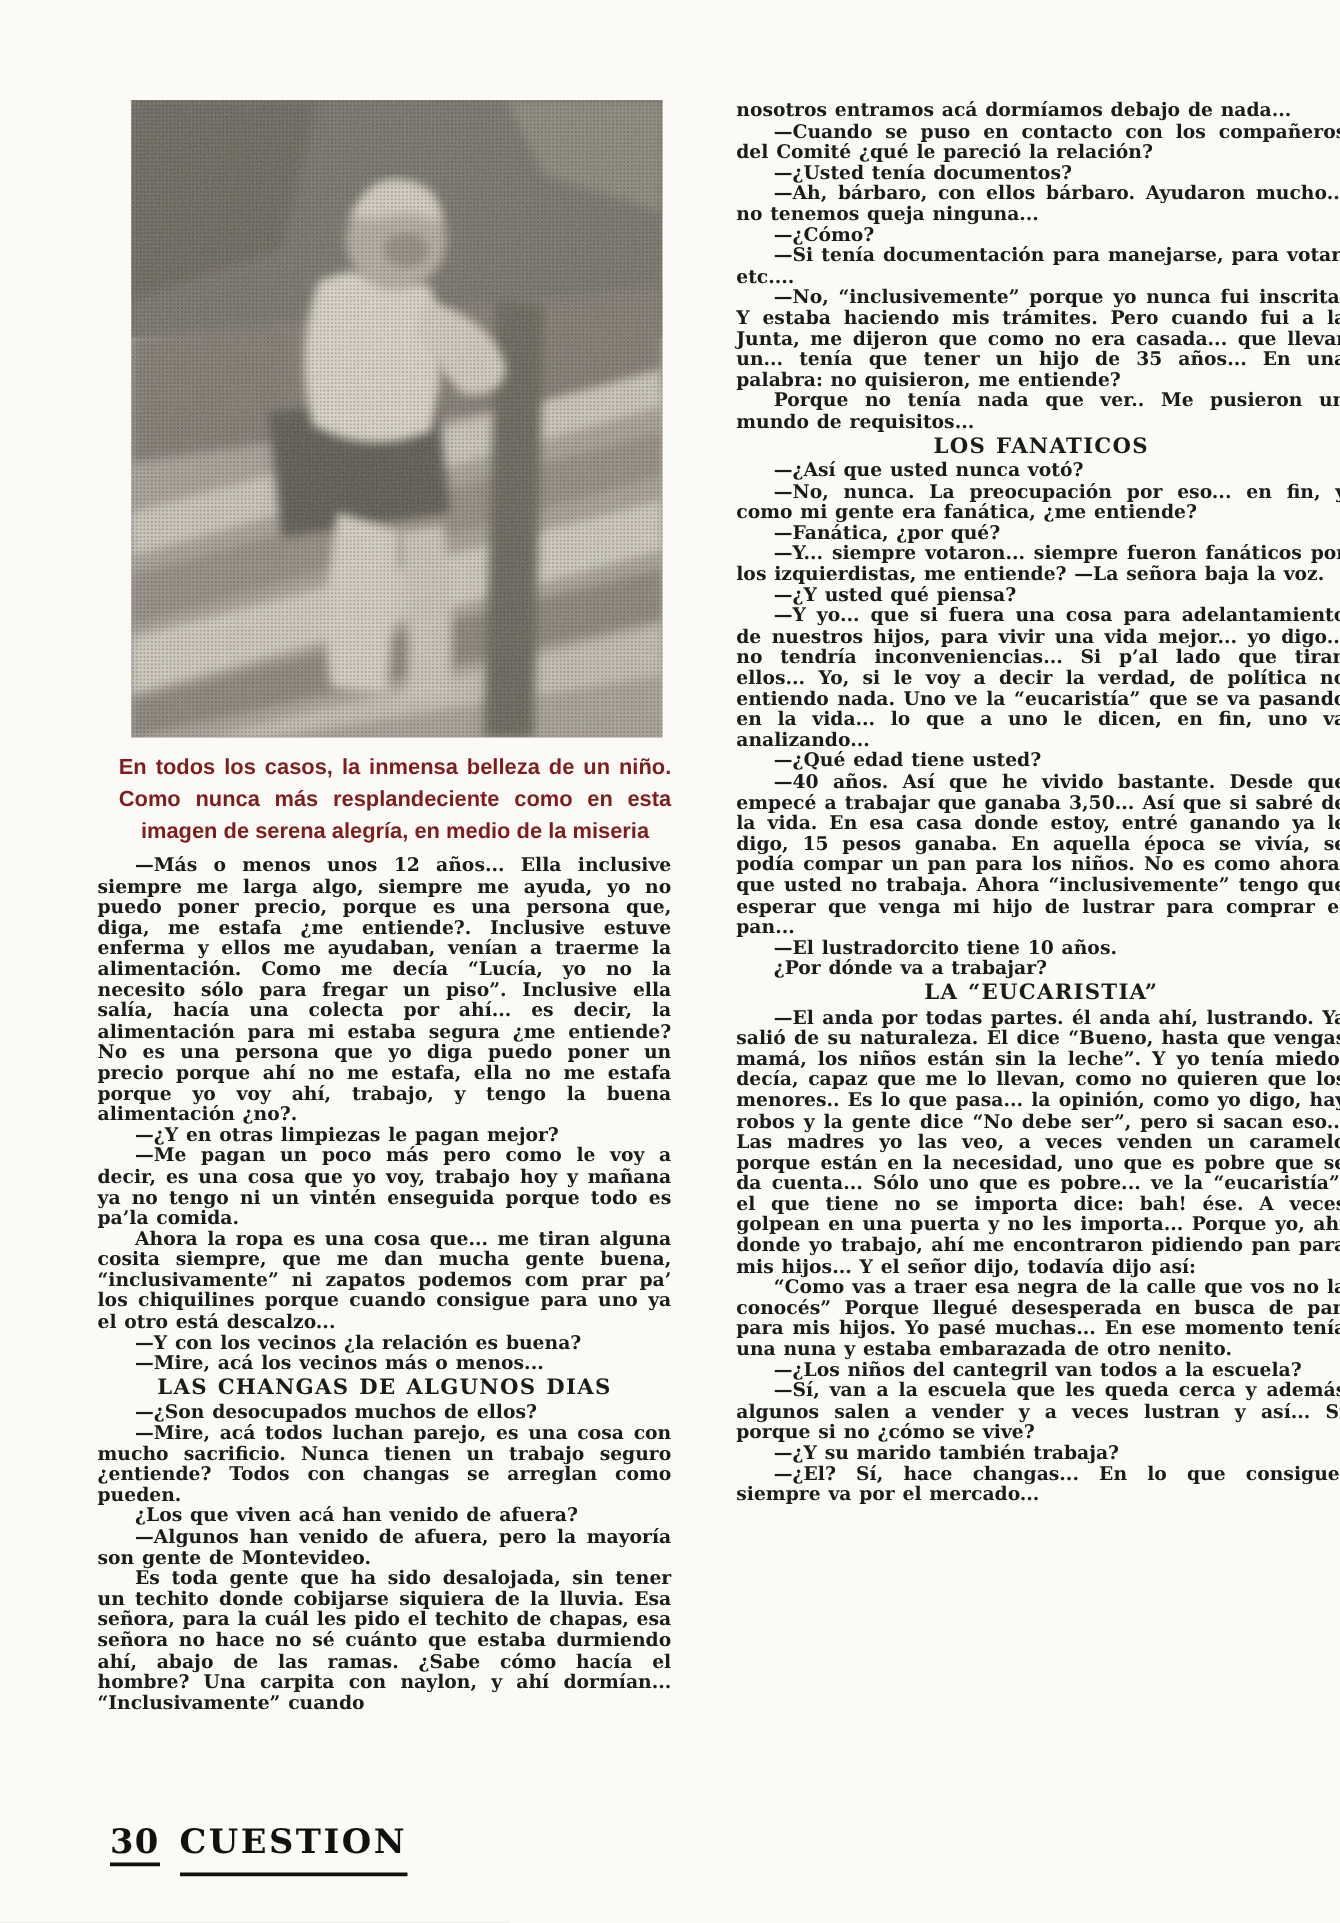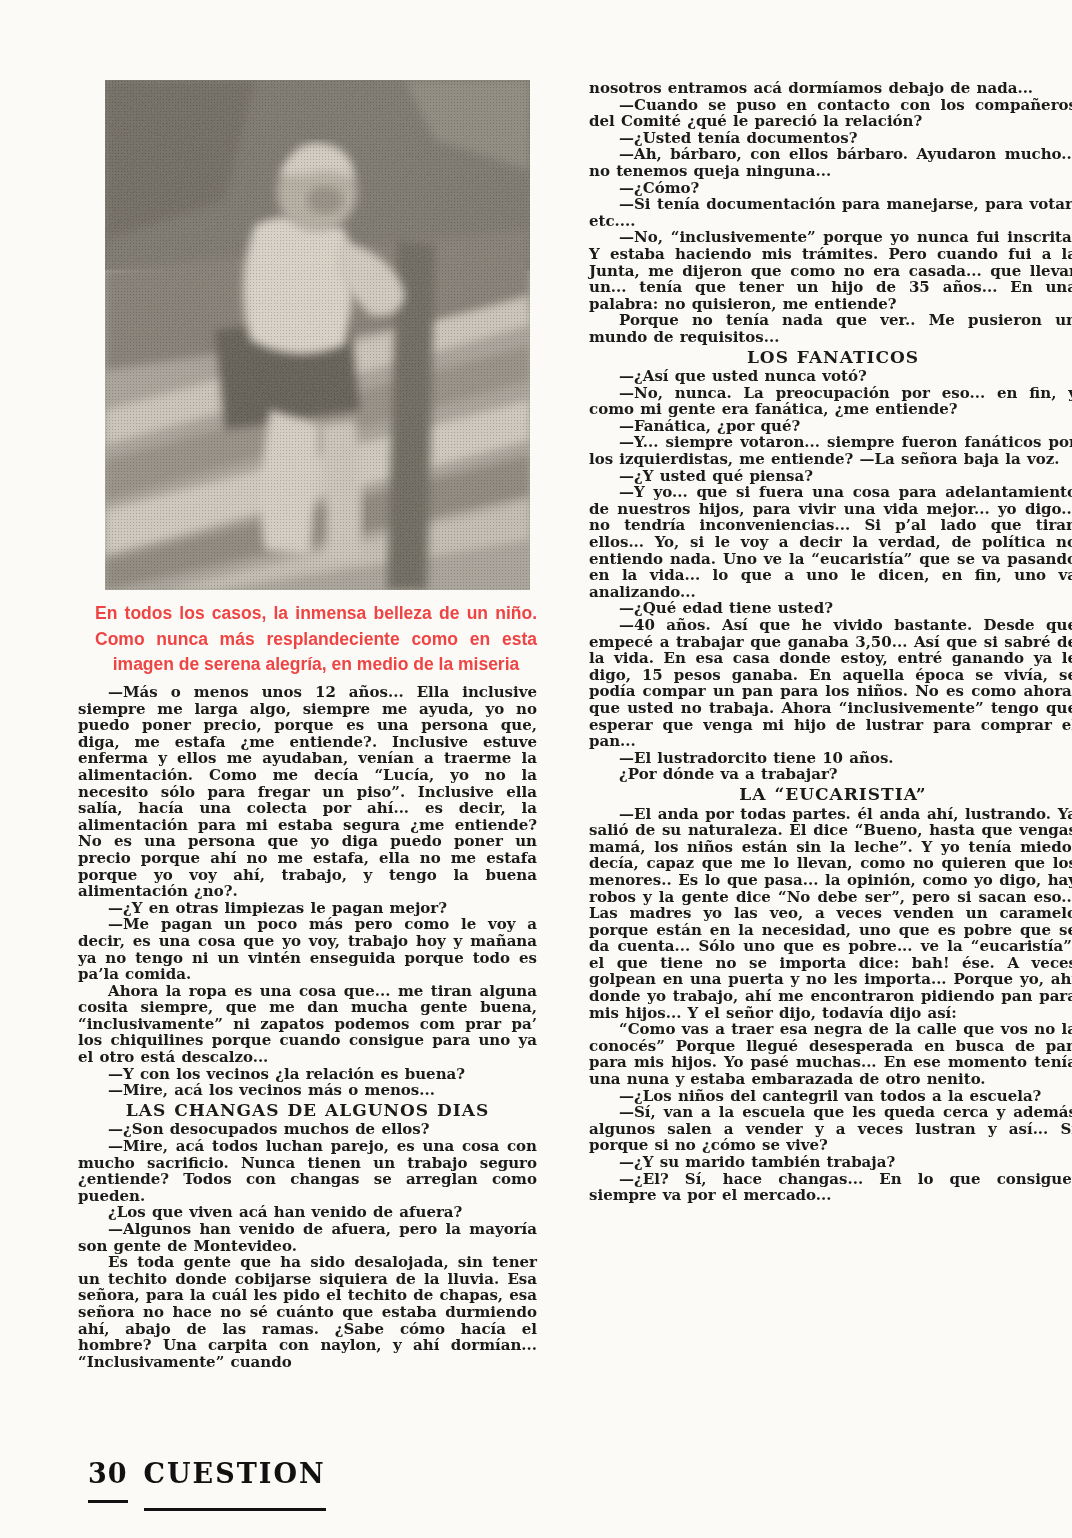--- a/index.html
+++ b/index.html
@@ -23,21 +23,21 @@
     background-image:radial-gradient(rgba(30,30,30,0.22) 0.8px, transparent 1px);
     background-size:3px 3px;
     pointer-events:none;
   }
   
   .caption{
     position:absolute;left:95px;top:601px;width:442px;
     font-family:"Liberation Sans", sans-serif;
     font-weight:bold;font-size:17.5px;line-height:25.5px;
     text-align:justify;text-align-last:center;
-    color:#ef4444;
+    color:#7f1d1d;
   }
   
   .col{
     position:absolute;
     font-weight:bold;font-size:15px;line-height:16.6px;
     text-align:justify;
     word-spacing:1px;
   }
   .col-left{left:78px;top:684px;width:459px;}
   .col-right{left:545px;top:80px;width:488px;margin-left:44px;}
@@ -48,24 +48,24 @@
     font-size:17px;letter-spacing:1px;font-weight:bold;
   }
   
   .footer{
     position:absolute;left:88px;top:1458px;
     font-weight:bold;font-size:27px;letter-spacing:1px;
     color:#111;
     white-space:nowrap;
   }
   .footer .pnum{
-    border-bottom:3px solid #111;padding-bottom:11px;margin-right:16px;
+    border-bottom:3px solid #111;padding-bottom:1px;margin-right:16px;
   }
   .footer .mag{
-    border-bottom:3px solid #111;padding-bottom:19px;letter-spacing:2px;
+    border-bottom:3px solid #111;padding-bottom:9px;letter-spacing:2px;
   }
 </style>
 </head>
 <body>
 
 <div class="page">
 
   <div class="photo">
     <svg viewBox="0 0 425 510" preserveAspectRatio="none">
       <defs>

